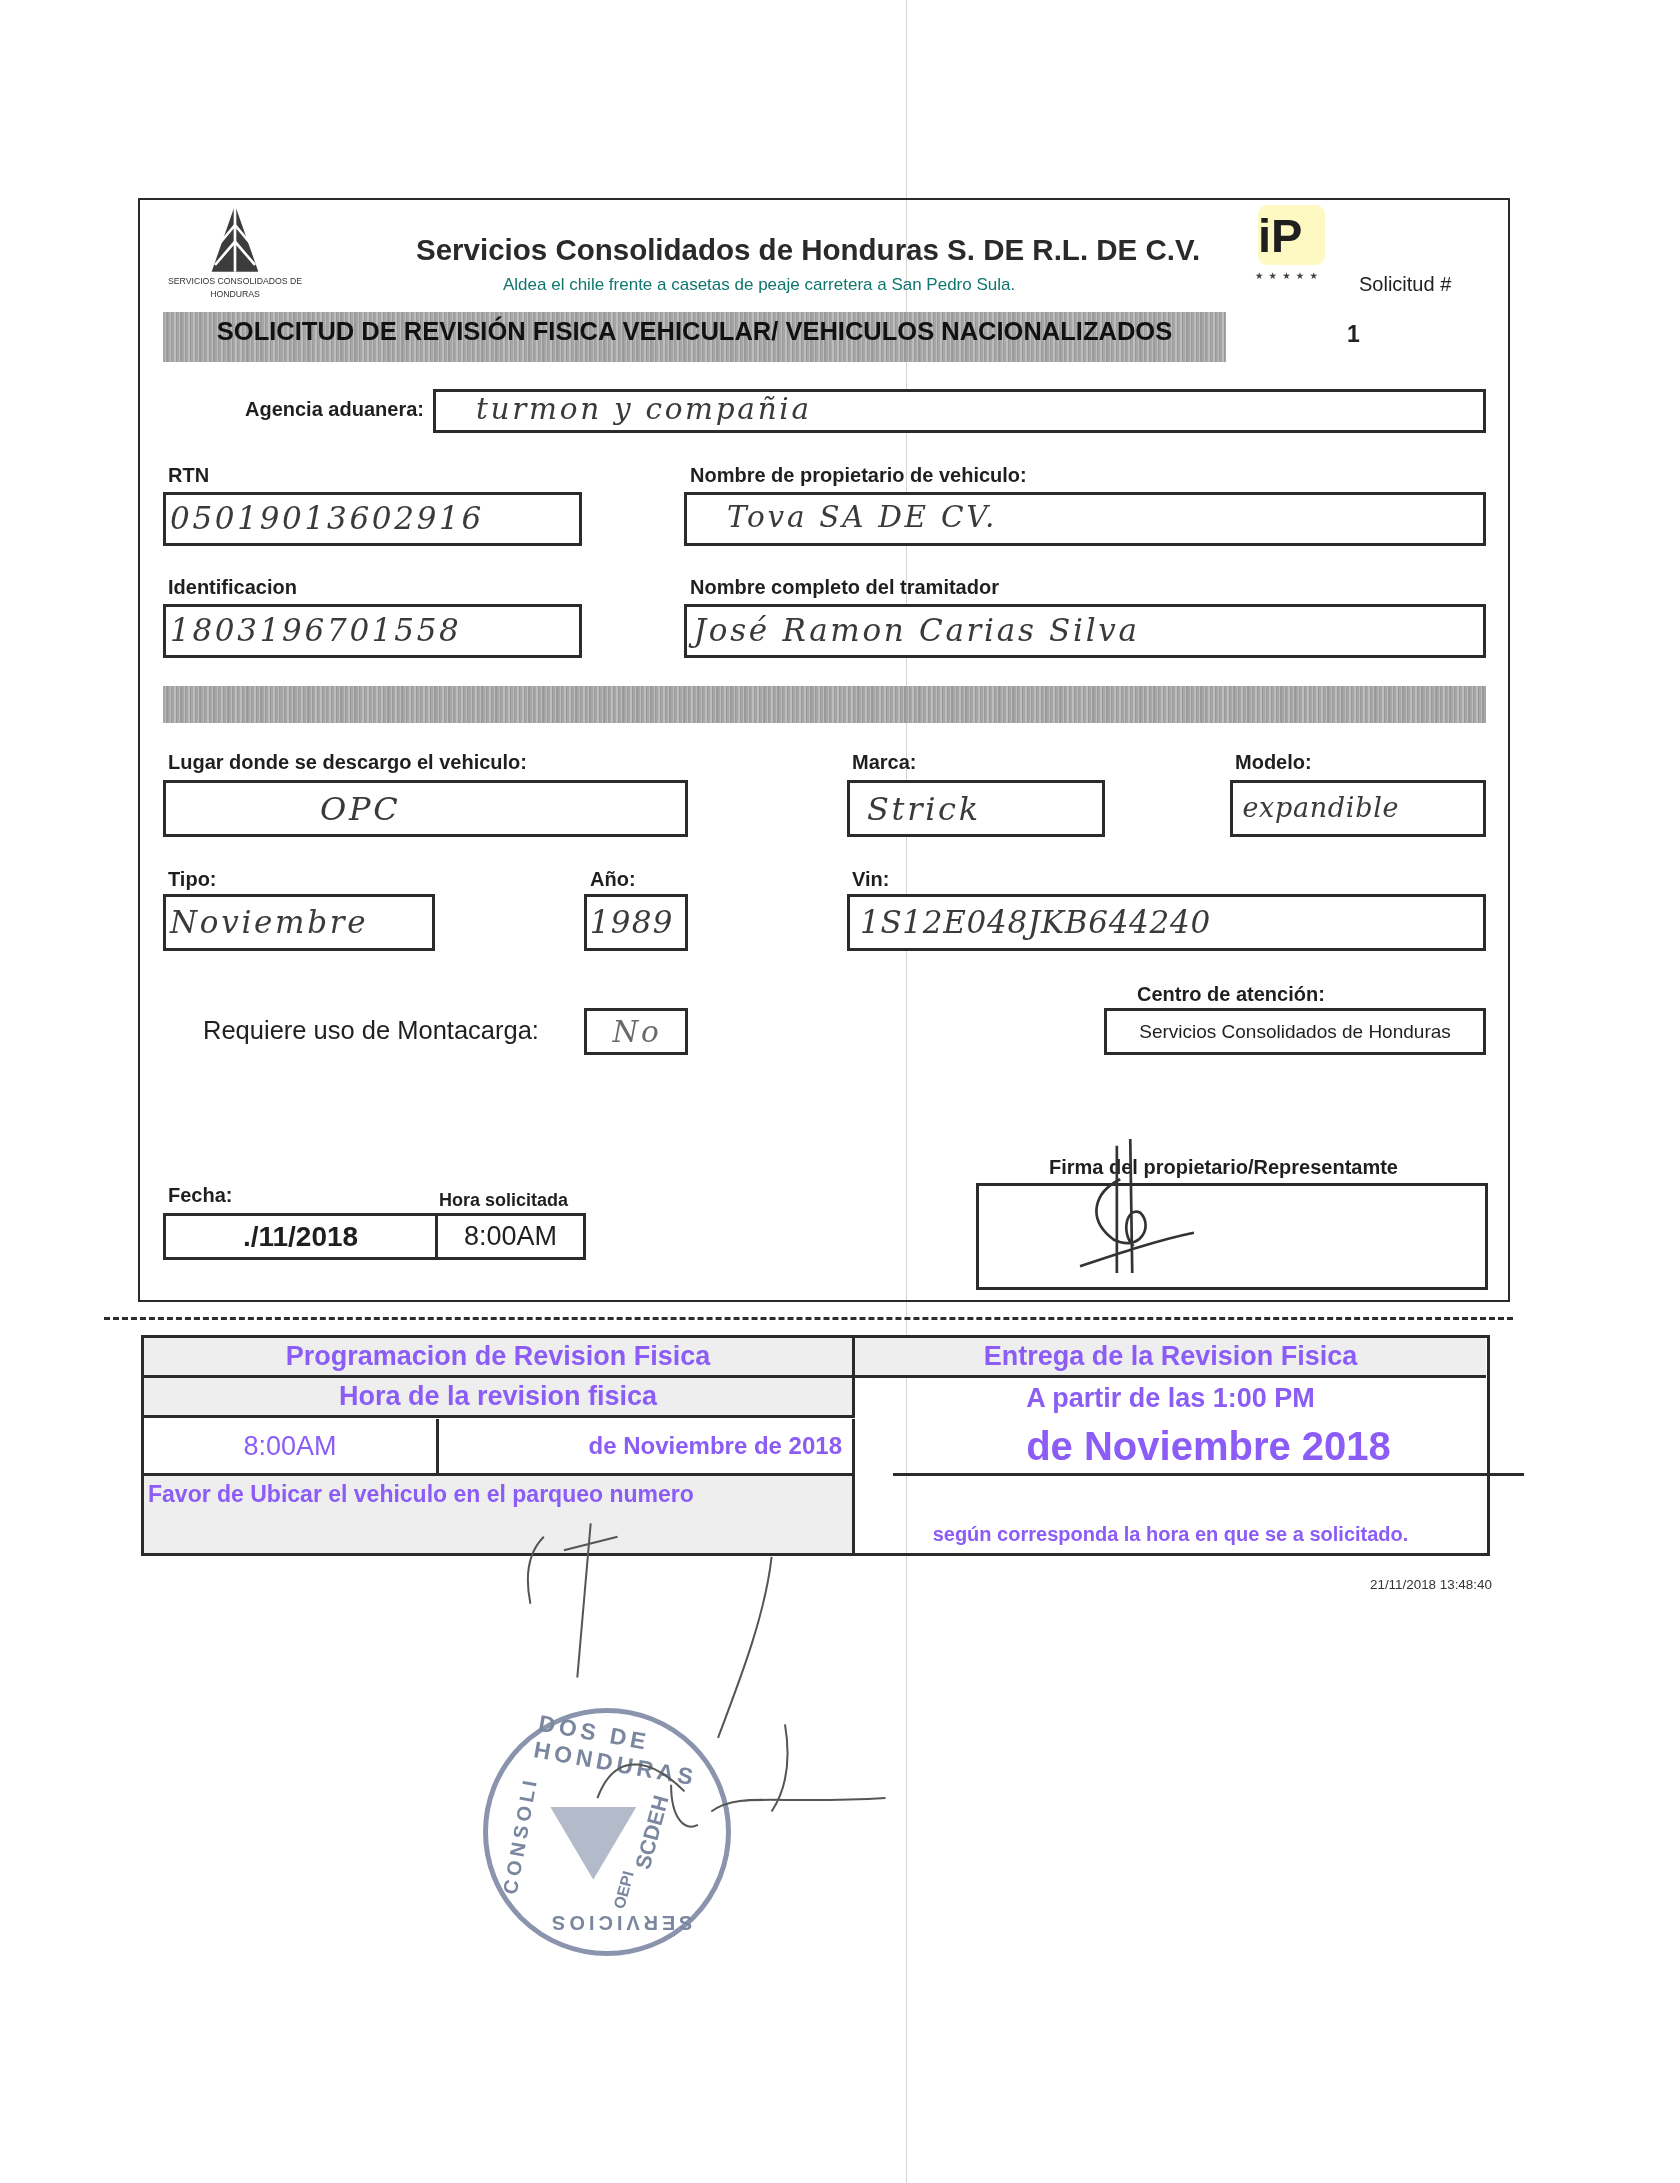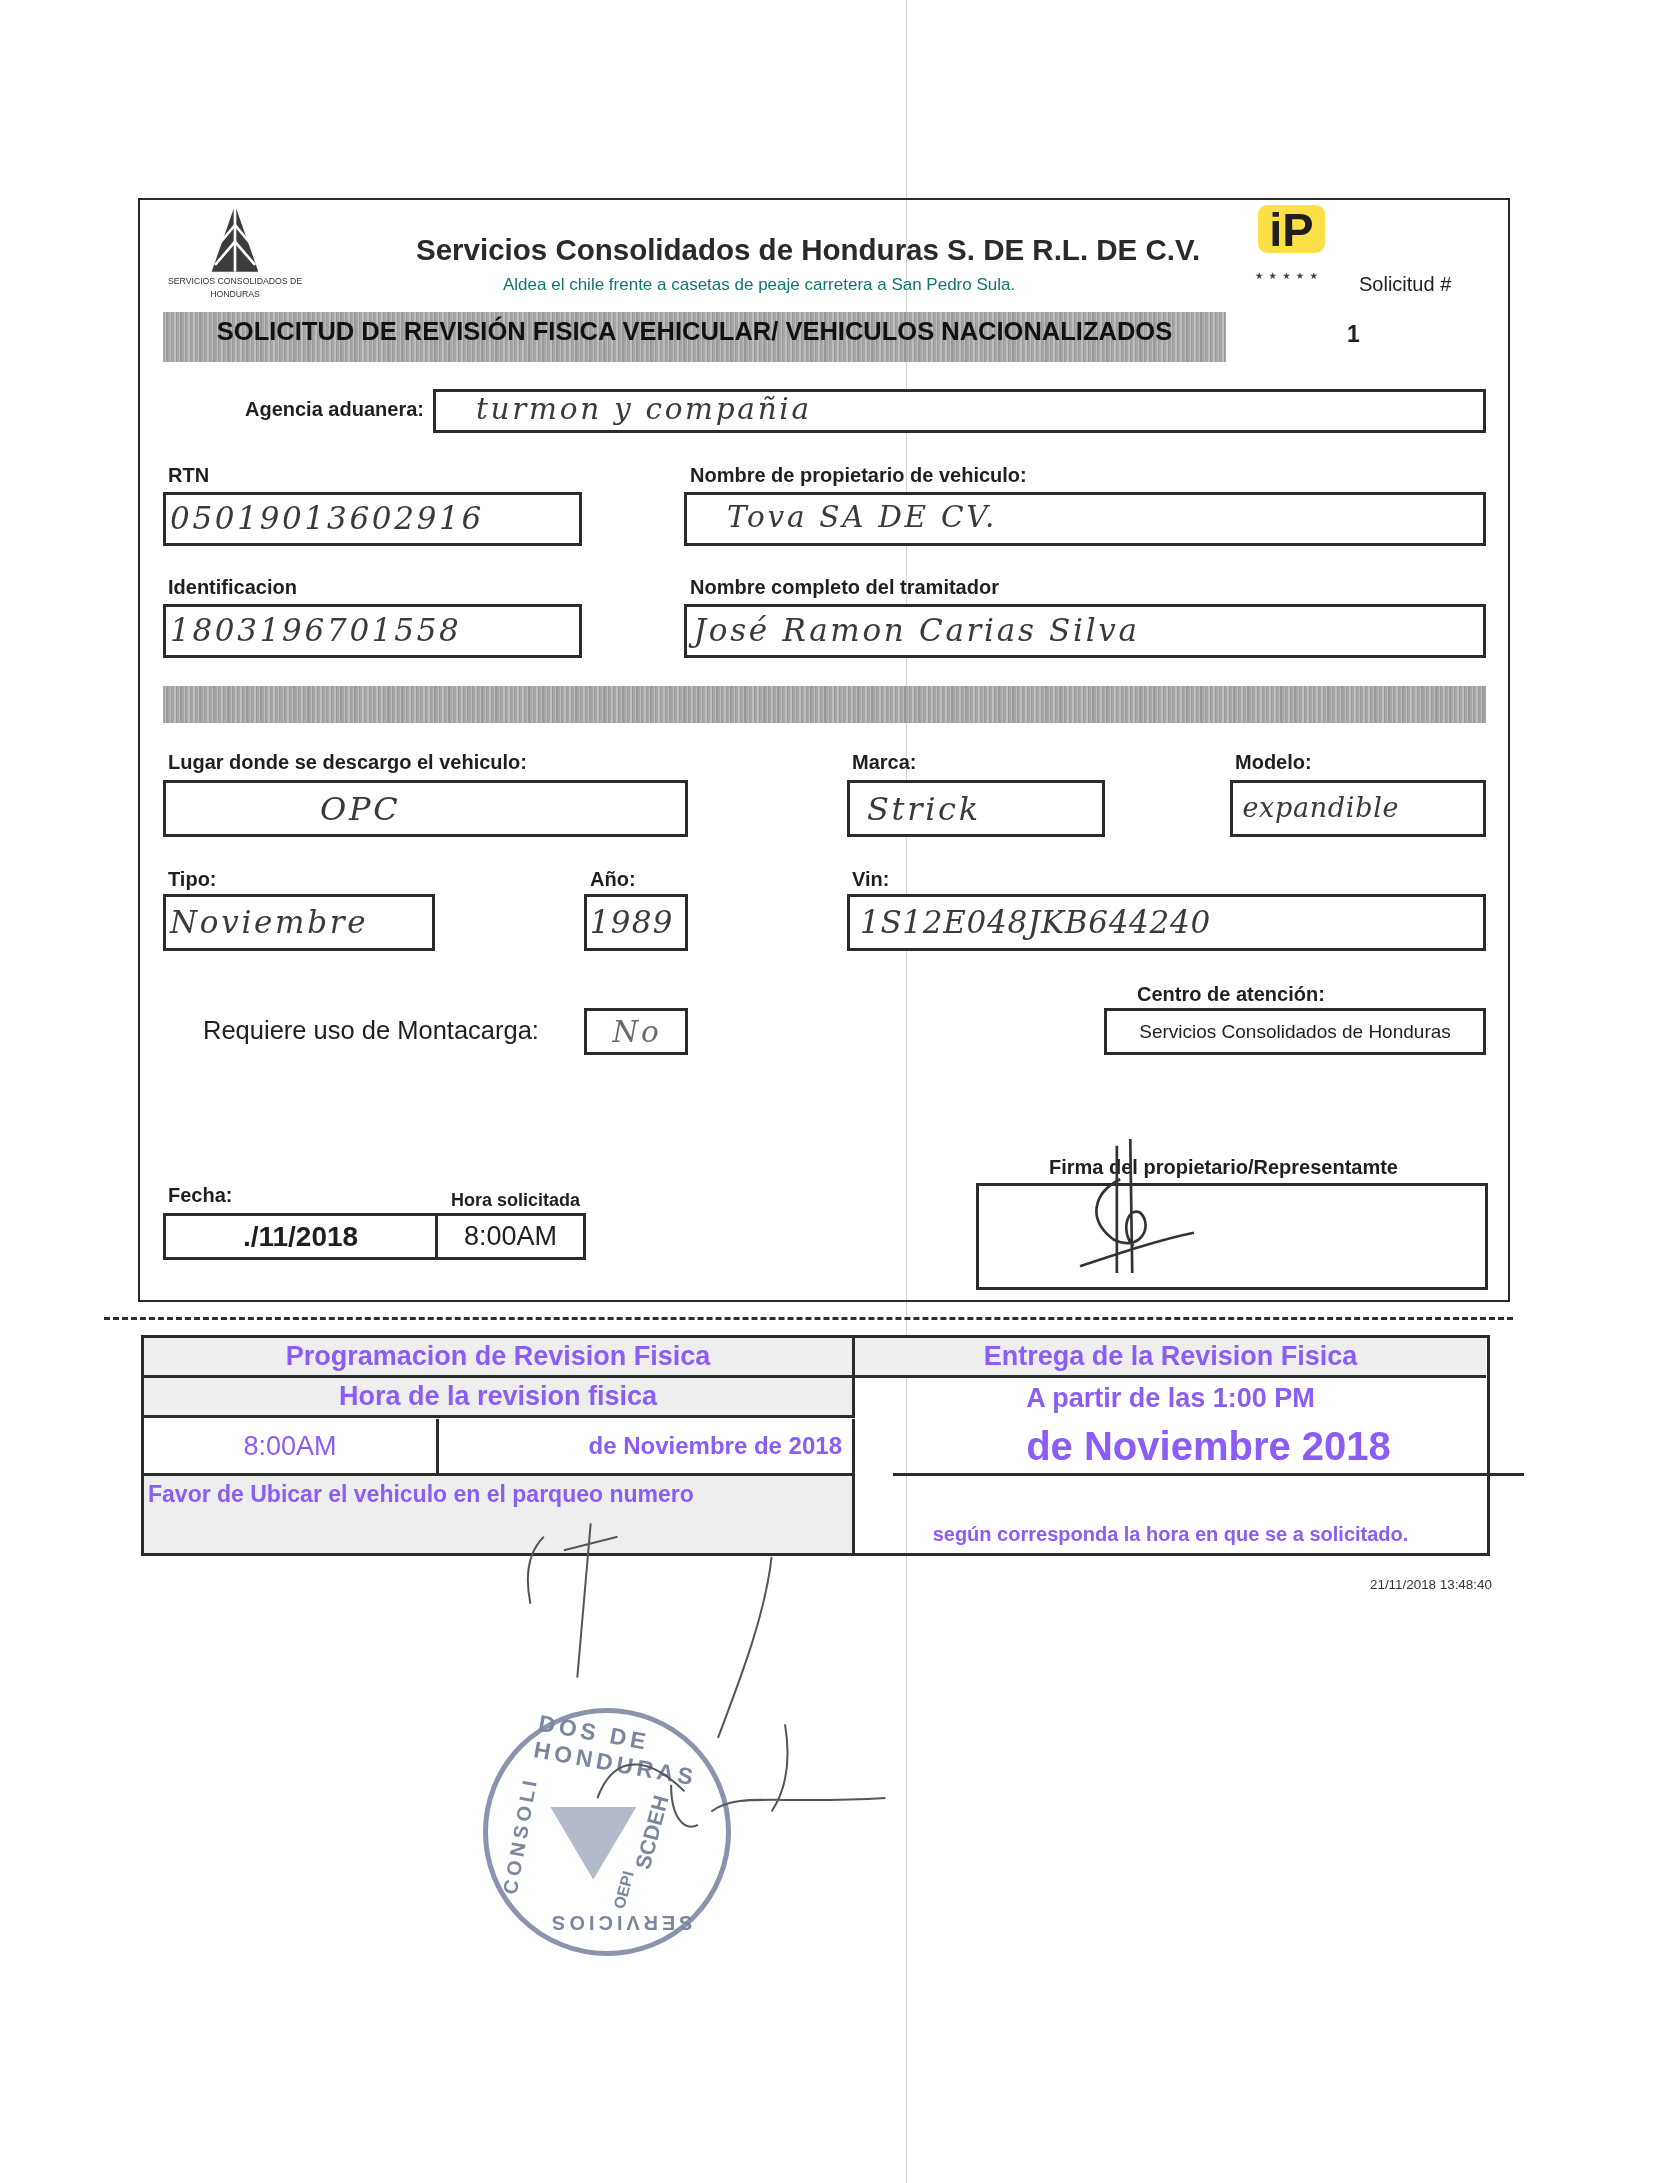--- a/index.html
+++ b/index.html
@@ -46,21 +46,21 @@
   </svg>
 </div>
 <div class="abs" style="left:161px;top:275px;width:148px;text-align:center;font-size:8.7px;line-height:13.4px;color:#333;">
   <div>SERVICIOS CONSOLIDADOS DE</div>
   <div>HONDURAS</div>
 </div>
 
 <div class="title">Servicios Consolidados de Honduras S. DE R.L. DE C.V.</div>
 <div class="subtitle">Aldea el chile frente a casetas de peaje carretera a San Pedro Sula.</div>
 
-<div class="abs" style="left:1258px;top:205px;width:67px;height:48px;border-radius:9.4px;background:#fde047;display:flex;align-items:center;justify-content:center;">
+<div class="abs" style="left:1258px;top:205px;width:67px;height:60px;border-radius:9.4px;background:#fef9c3;display:flex;align-items:center;">
   <span style="font-size:47px;font-weight:bold;color:#1f1f1f;">iP</span>
 </div>
 <div class="abs" style="left:1255px;top:270px;font-size:9.4px;color:#444;letter-spacing:1.3px;">★ ★ ★ ★ ★</div>
 <div class="abs" style="left:1359px;top:273px;font-size:20px;color:#222;">Solicitud #</div>
 <div class="abs" style="left:1347px;top:321px;font-size:23px;font-weight:bold;color:#222;">1</div>
 
 <div class="graybar" style="left:163px;top:312px;width:1063px;height:50px;">
   <div class="banner-text">SOLICITUD DE REVISIÓN  FISICA VEHICULAR/ VEHICULOS NACIONALIZADOS</div>
 </div>
 
@@ -125,21 +125,21 @@
 <div class="box" style="left:1104px;top:1008px;width:382px;height:47px;display:flex;align-items:center;justify-content:center;">
   <span style="font-size:19px;color:#1f1f1f;">Servicios Consolidados de Honduras</span>
 </div>
 
 <div class="abs" style="left:203px;top:1016px;font-size:25.5px;color:#1f1f1f;white-space:nowrap;">Requiere  uso de Montacarga:</div>
 <div class="box" style="left:584px;top:1008px;width:104px;height:47px;">
   <span class="hand" style="left:25.5px;top:4px;font-size:29.5px;color:#6a6a6a;">No</span>
 </div>
 
 <div class="label" style="left:168px;top:1184px;">Fecha:</div>
-<div class="label" style="left:439px;top:1190px;font-size:18px;margin-left:12px;">Hora solicitada</div>
+<div class="label" style="left:439px;top:1190px;font-size:18px;">Hora solicitada</div>
 <div class="box" style="left:163px;top:1213px;width:275px;height:47px;display:flex;align-items:center;justify-content:center;">
   <span style="font-size:28px;font-weight:bold;color:#1f1f1f;">./11/2018</span>
 </div>
 <div class="box" style="left:435px;top:1213px;width:151px;height:47px;display:flex;align-items:center;justify-content:center;">
   <span style="font-size:27px;color:#1f1f1f;">8:00AM</span>
 </div>
 
 <div class="label" style="left:1049px;top:1156px;">Firma del propietario/Representamte</div>
 <div class="box" style="left:976px;top:1183px;width:512px;height:107px;">
   <svg class="abs" width="201" height="134" style="left:101px;top:-47px;overflow:visible;" viewBox="0 0 300 200">

